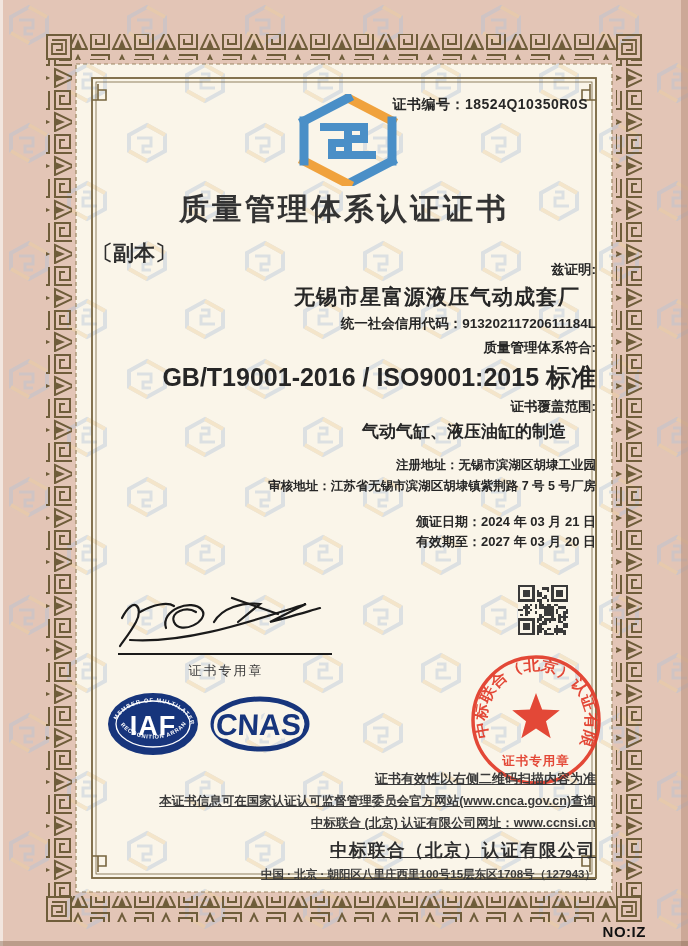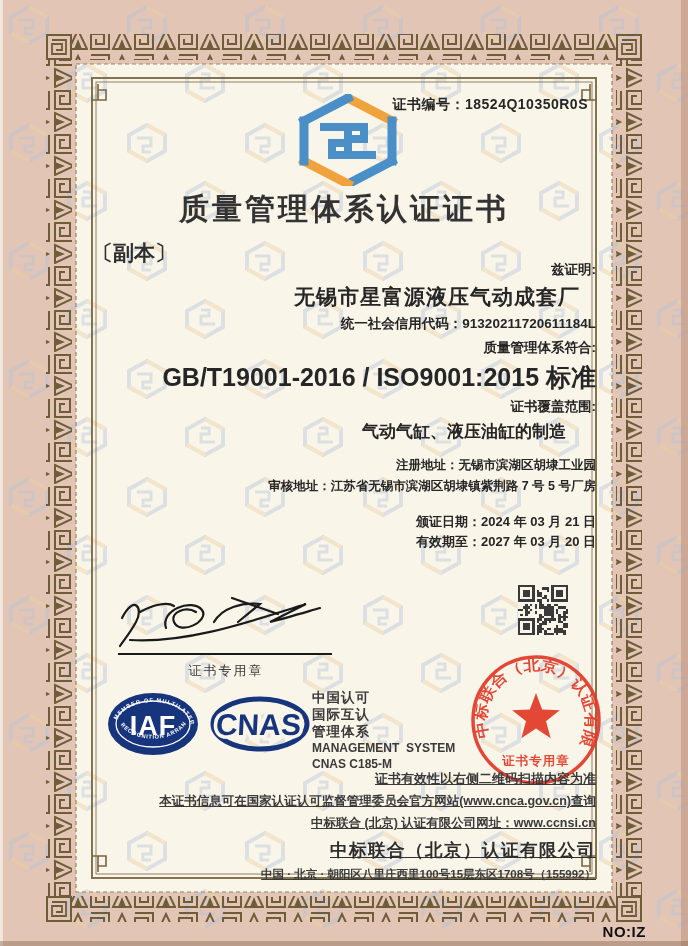--- a/index.html
+++ b/index.html
@@ -308,44 +308,37 @@
     <text x="47" y="44" text-anchor="middle" font-family="Liberation Sans, sans-serif" font-size="27" font-weight="800" fill="#ffffff" letter-spacing="1">IAF</text>
     <text font-size="5.6" font-weight="700" fill="#ffffff" letter-spacing="1"><textPath href="#iafTop" startOffset="8%">MEMBER OF MULTILATERAL</textPath></text>
     <text font-size="5.6" font-weight="700" fill="#ffffff" letter-spacing="0.8"><textPath href="#iafBottom" startOffset="4%">RECOGNITION ARRANGEMENT</textPath></text>
   </svg>
 
   <svg class="abs" style="left:210px;top:696px;" width="100" height="58" viewBox="0 0 100 58">
     <ellipse cx="50" cy="28" rx="47" ry="25" fill="none" stroke="#17357c" stroke-width="5"></ellipse>
     <text x="50" y="39" text-anchor="middle" font-family="Liberation Sans, sans-serif" font-size="30" font-weight="800" fill="#17357c" stroke="#faf5e9" stroke-width="7" paint-order="stroke" transform="skewX(-3)">CNAS</text>
   </svg>
 
-  <div class="abs acc-text">
-    <div class="cn">中国认可</div>
-    <div class="cn">国际互认</div>
-    <div class="cn">管理体系</div>
-    <div class="en">MANAGEMENT  SYSTEM</div>
-    <div class="en">CNAS C185-M</div>
-  </div>
 
   <svg class="abs" style="left:466px;top:652px;opacity:.92;" width="140" height="140" viewBox="0 0 140 140">
     <defs>
       <path id="sealRing" d="M23,85 A50,50 0 1 1 117,85"></path>
     </defs>
     <circle cx="70" cy="68" r="63" fill="none" stroke="#e23a28" stroke-width="3.5"></circle>
     <polygon points="70,41 76.17,57.5 93.78,58.27 79.99,69.24 84.69,86.23 70,76.5 55.31,86.23 60.01,69.24 46.22,58.27 63.83,57.5" fill="#e23a28"></polygon>
     <text font-size="14.5" font-weight="700" fill="#e23a28" font-family="Liberation Sans, sans-serif">
       <textPath href="#sealRing" textLength="233" lengthAdjust="spacingAndGlyphs">中标联合（北京）认证有限公司</textPath>
     </text>
     <text x="70" y="113" text-anchor="middle" font-size="12.5" font-weight="700" fill="#e23a28" letter-spacing="1">证书专用章</text>
   </svg>
 
   <div class="abs footnote fn1">证书有效性以右侧二维码扫描内容为准</div>
   <div class="abs footnote fn2">本证书信息可在国家认证认可监督管理委员会官方网站(www.cnca.gov.cn)查询</div>
   <div class="abs footnote fn3">中标联合 (北京) 认证有限公司网址：www.ccnsi.cn</div>
   <div class="abs footnote issuer">中标联合（北京）认证有限公司</div>
-  <div class="abs footnote issuer-addr">中国 · 北京 · 朝阳区八里庄西里100号15层东区1708号（155992）</div>
+  <div class="abs footnote issuer-addr">中国 · 北京 · 朝阳区八里庄西里100号15层东区1708号（127943）</div>
 
   <div class="abs serial">
     <span class="pre">NO:IZ</span>
     <span class="num">0010334</span>
   </div>
 
 </div>
 
 </body></html>

